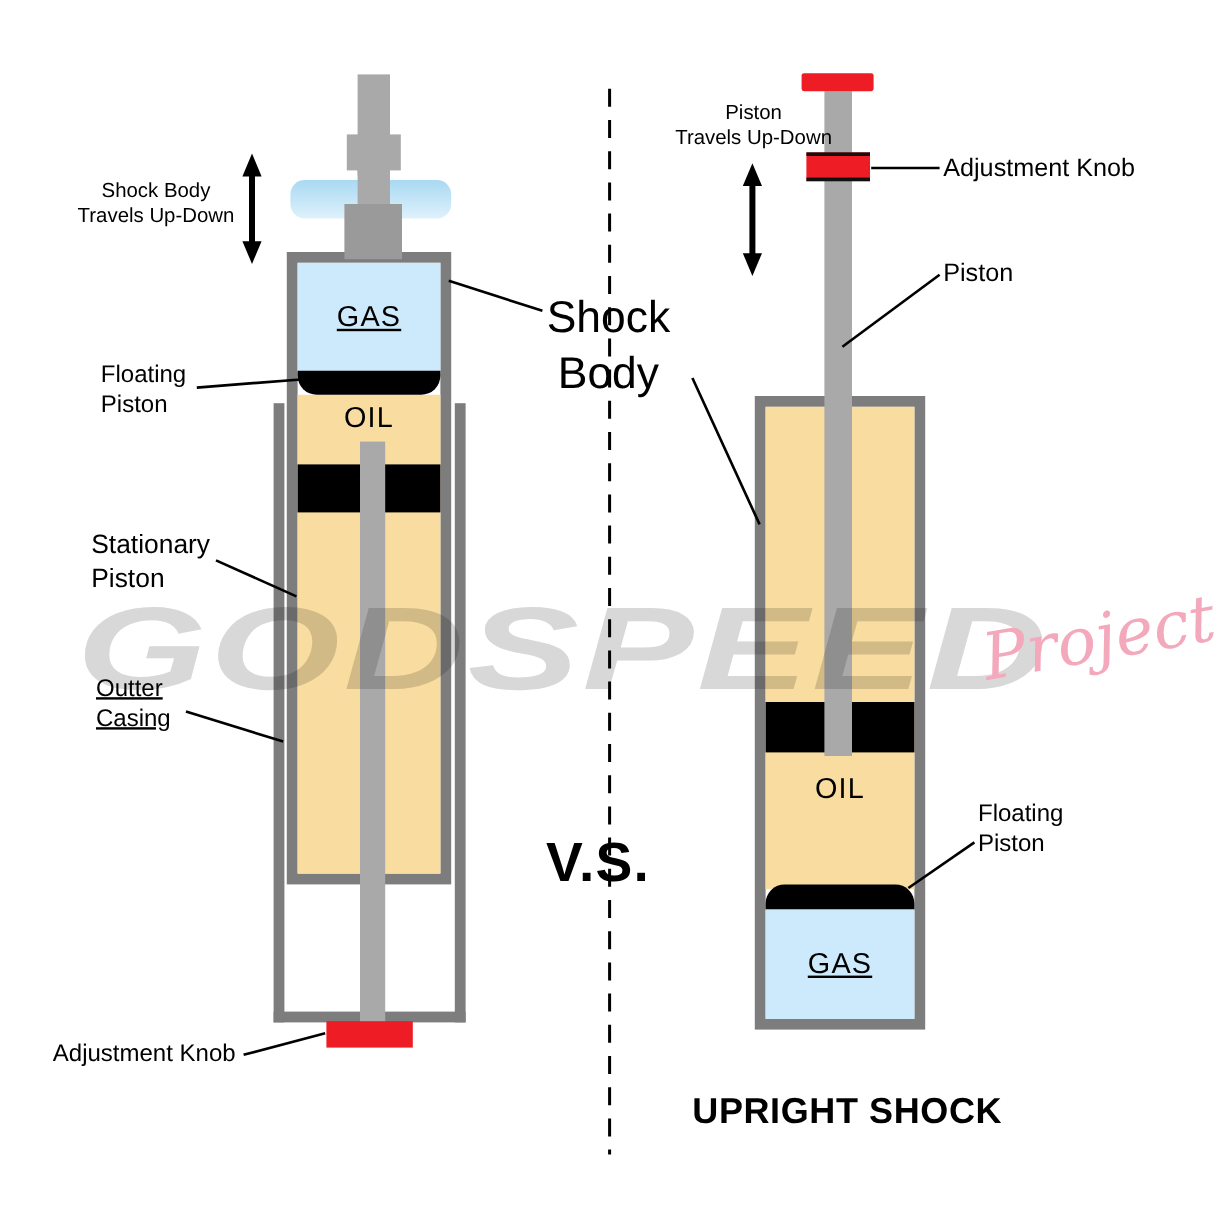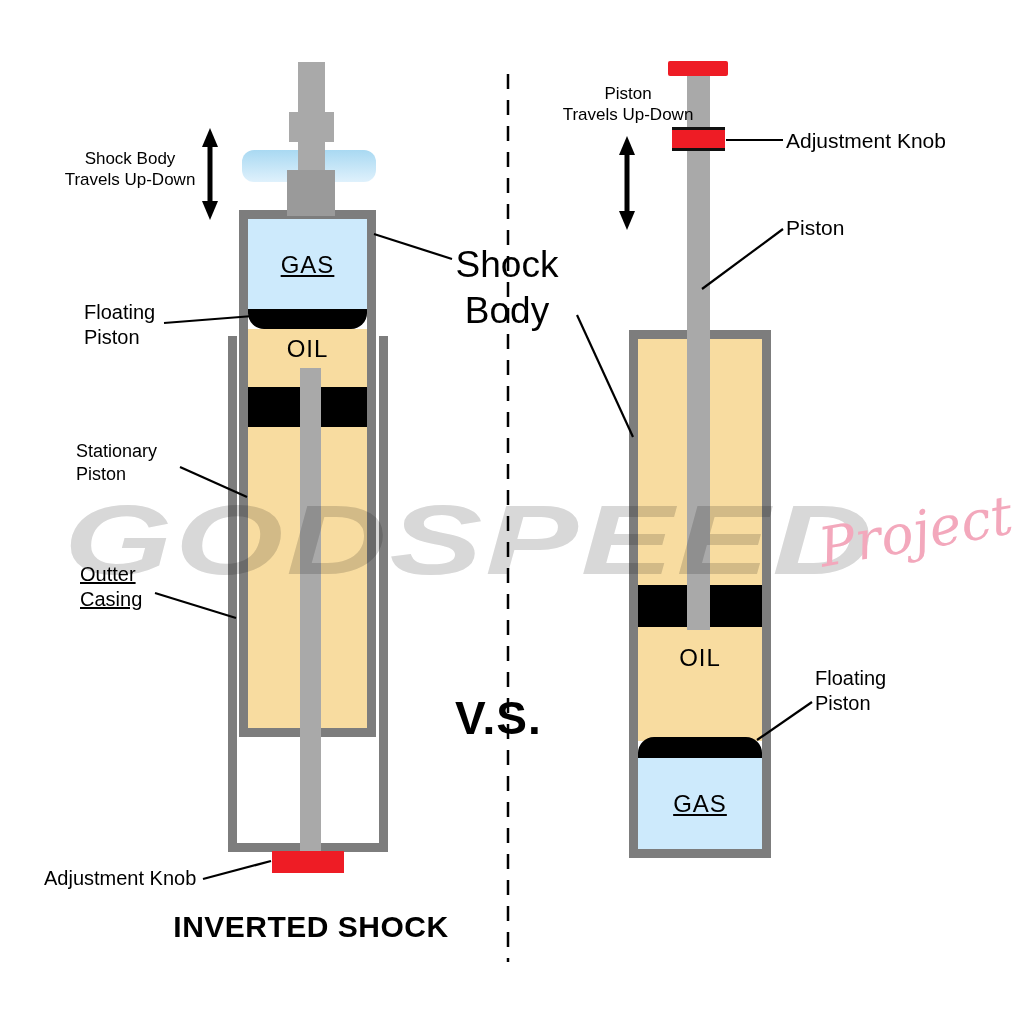--- a/index.html
+++ b/index.html
@@ -56,21 +56,21 @@
   .gas-text { font-size:24px; letter-spacing:1px;text-decoration:underline; }
   .rx-rod  { left:687px; top:76px; width:23px; height:554px; background:var(--rod_gray,#a9a9a9); z-index:2; }
   .rx-cap  { left:668px; top:61px; width:60px; height:15px; background:var(--red,#ee1c25);
              border-radius:2px; z-index:3; }
   .rx-knob { left:672px; top:127px; width:53px; height:24px; background:var(--red,#ee1c25);
              border-top:3px solid #111; border-bottom:3px solid #111; z-index:3; }
 
   
   .lbl-travel-left { left:58px; top:148px; width:144px; font-size:17px; text-align:center; }
   .lbl-floating-left { left:84px; top:300px; font-size:20px; }
-  .lbl-stationary { left:76px; top:440px; font-size:18px; }
+  .lbl-stationary { left:76px; top:440px; font-size:22px; }
   .lbl-casing { left:80px; top:562px; font-size:20px;text-decoration:underline; }
   .lbl-knob-left { left:44px; top:866px; font-size:20px; }
   .caption-left { left:150px; top:908px; width:322px; font-size:30px; font-weight:bold;
                   text-align:center; letter-spacing:0.5px; }
   .lbl-shockbody { left:418px; top:242px; width:178px; font-size:37px; text-align:center; line-height:1.25; }
   .lbl-vs { left:455px; top:690px; font-size:46px; font-weight:bold; letter-spacing:1px; }
   .lbl-travel-right { left:548px; top:83px; width:160px; font-size:17px; text-align:center; }
   .lbl-knob-right { left:786px; top:128px; font-size:21px; }
   .lbl-piston { left:786px; top:215px; font-size:21px; }
   .lbl-floating-right { left:815px; top:666px; font-size:20px; }
@@ -162,31 +162,31 @@
 
   <div class="lbl lbl-travel-left">Shock Body
 Travels Up-Down</div>
   <div class="lbl lbl-floating-left">Floating
 Piston</div>
   <div class="lbl lbl-stationary">Stationary
 Piston</div>
   <div class="lbl lbl-casing">Outter
 Casing</div>
   <div class="lbl lbl-knob-left">Adjustment Knob</div>
-  <div class="lbl caption-left">INVERTED SHOCK</div>
 
   <div class="lbl lbl-shockbody">Shock
 Body</div>
   <div class="lbl lbl-vs">V.S.</div>
 
   <div class="lbl lbl-travel-right">Piston
 Travels Up-Down</div>
   <div class="lbl lbl-knob-right">Adjustment Knob</div>
   <div class="lbl lbl-piston">Piston</div>
   <div class="lbl lbl-floating-right">Floating
 Piston</div>
+  <div class="lbl caption-right">UPRIGHT SHOCK</div>
 
   <div class="watermark">
     <span class="wm-main">GODSPEED</span>
     <span class="wm-script">Project</span>
   </div>
 
 </div>
 
 </body></html>

